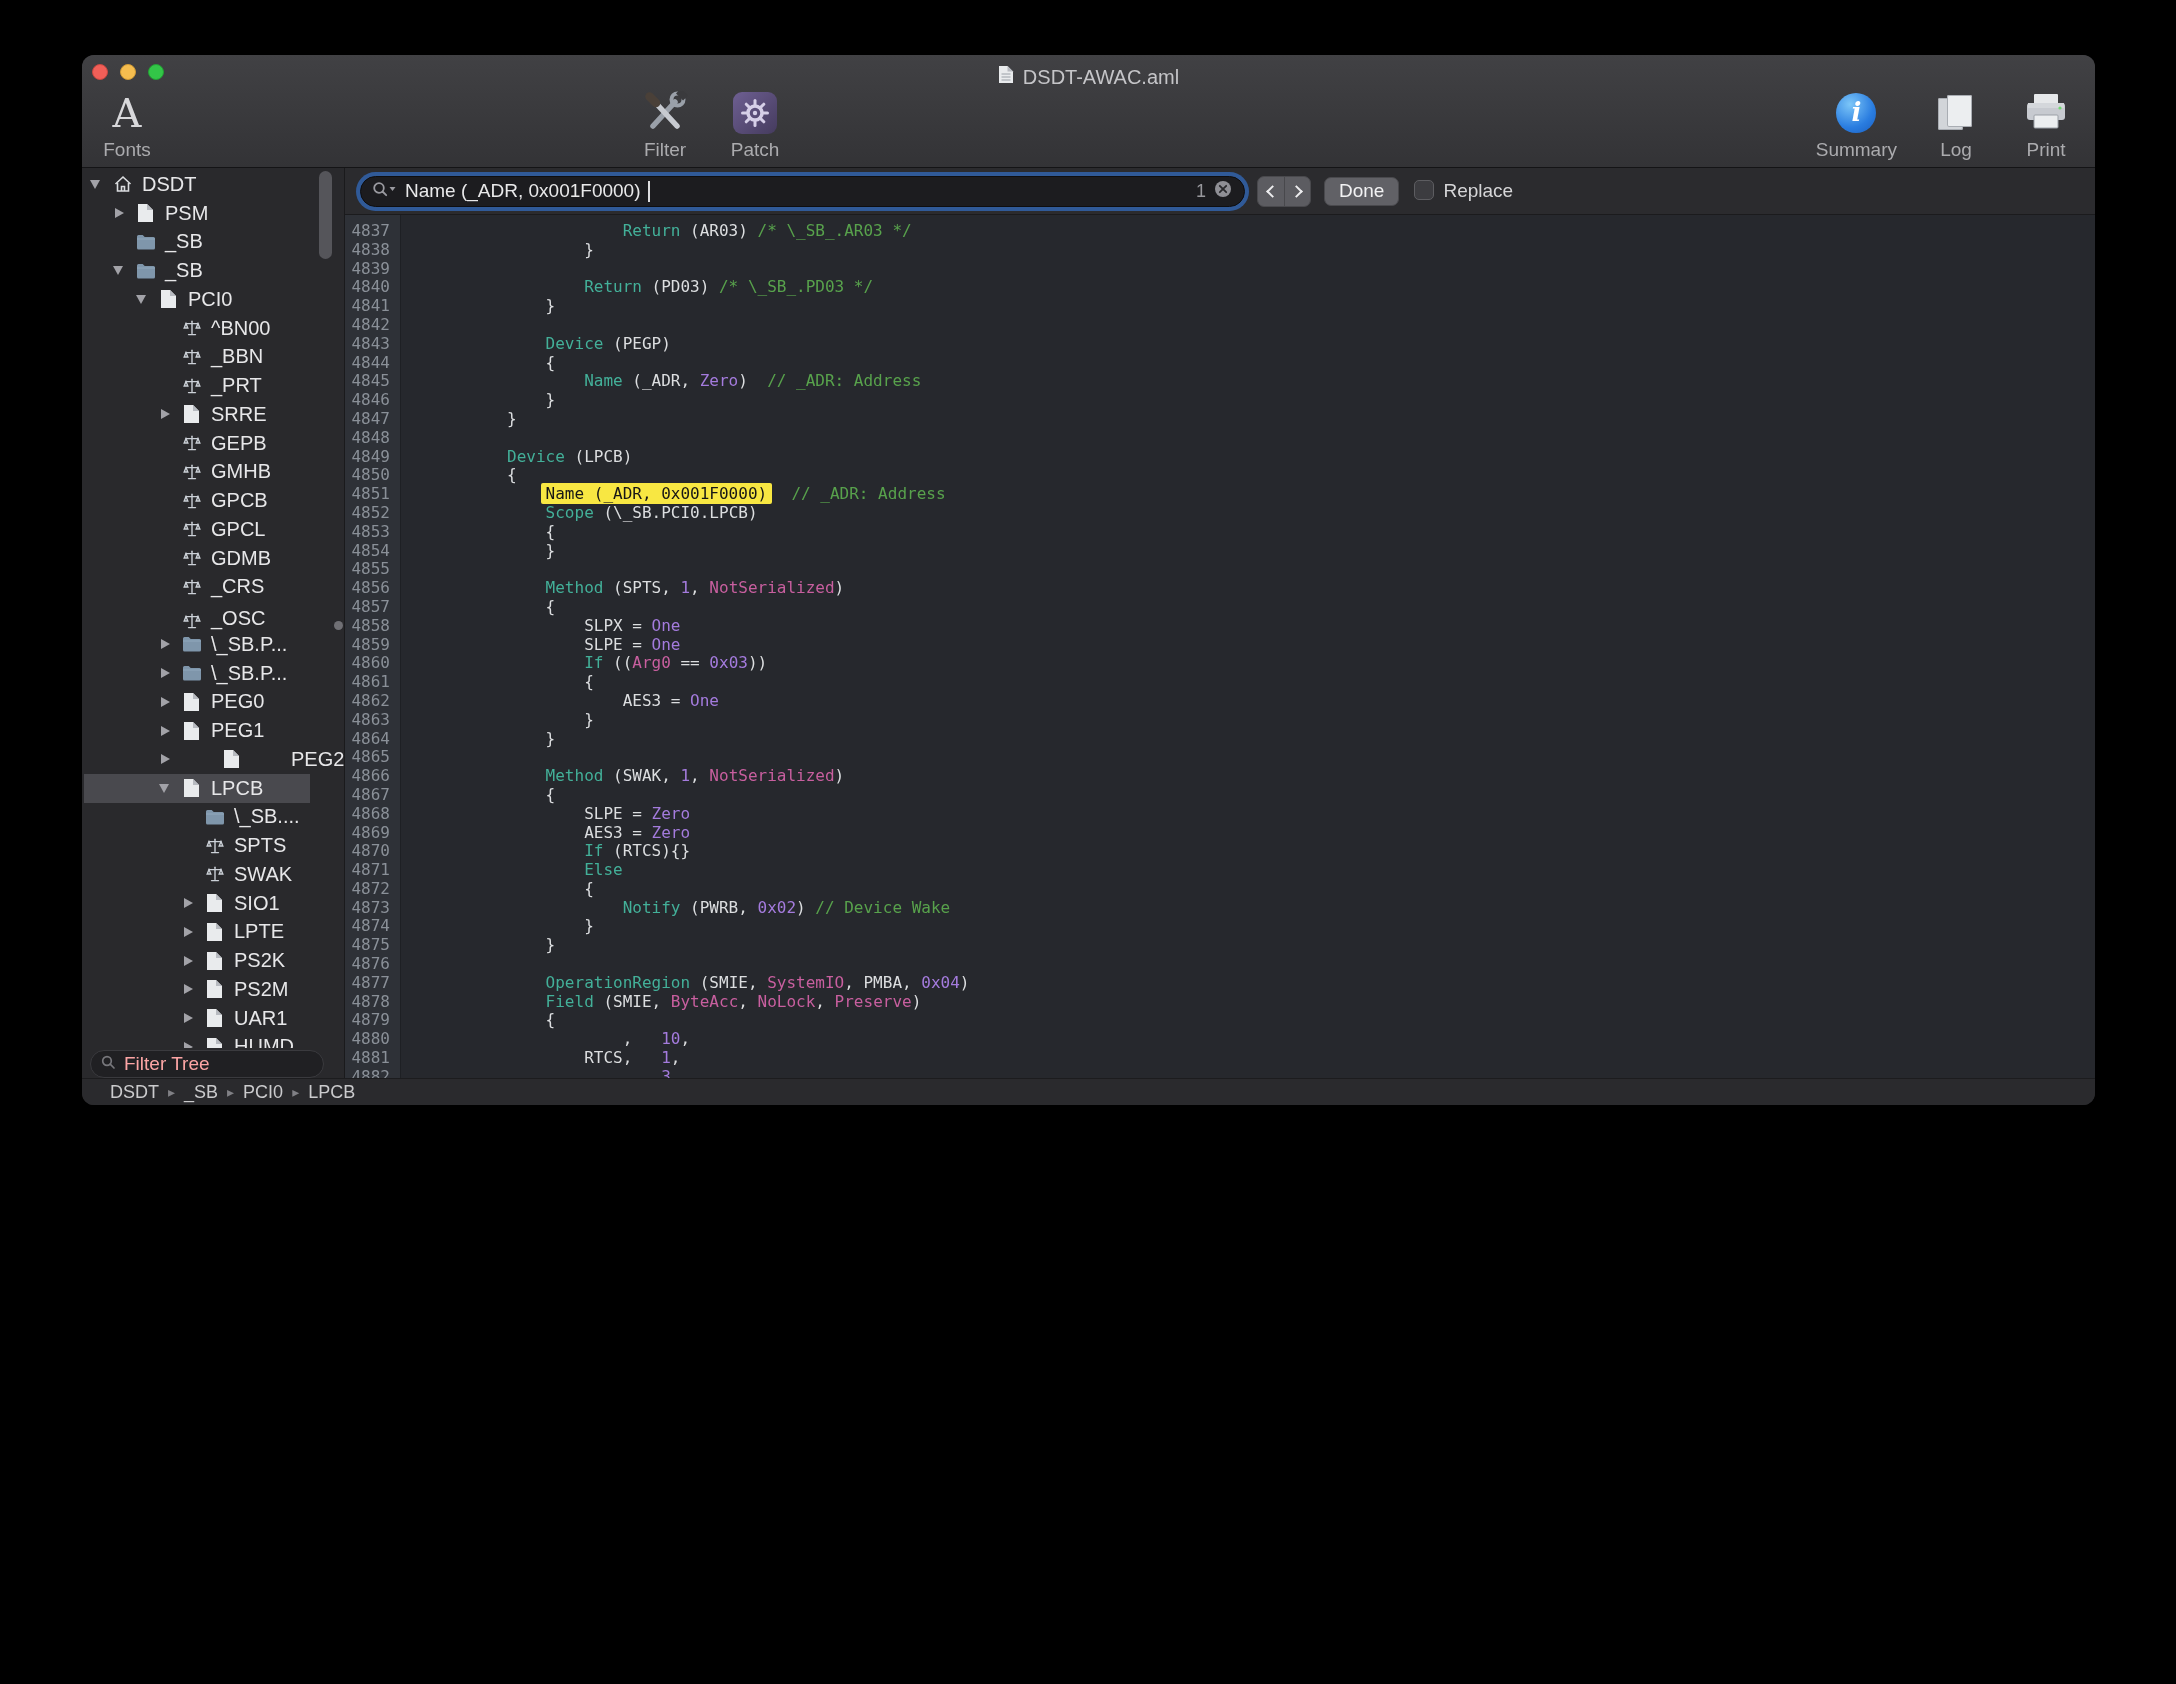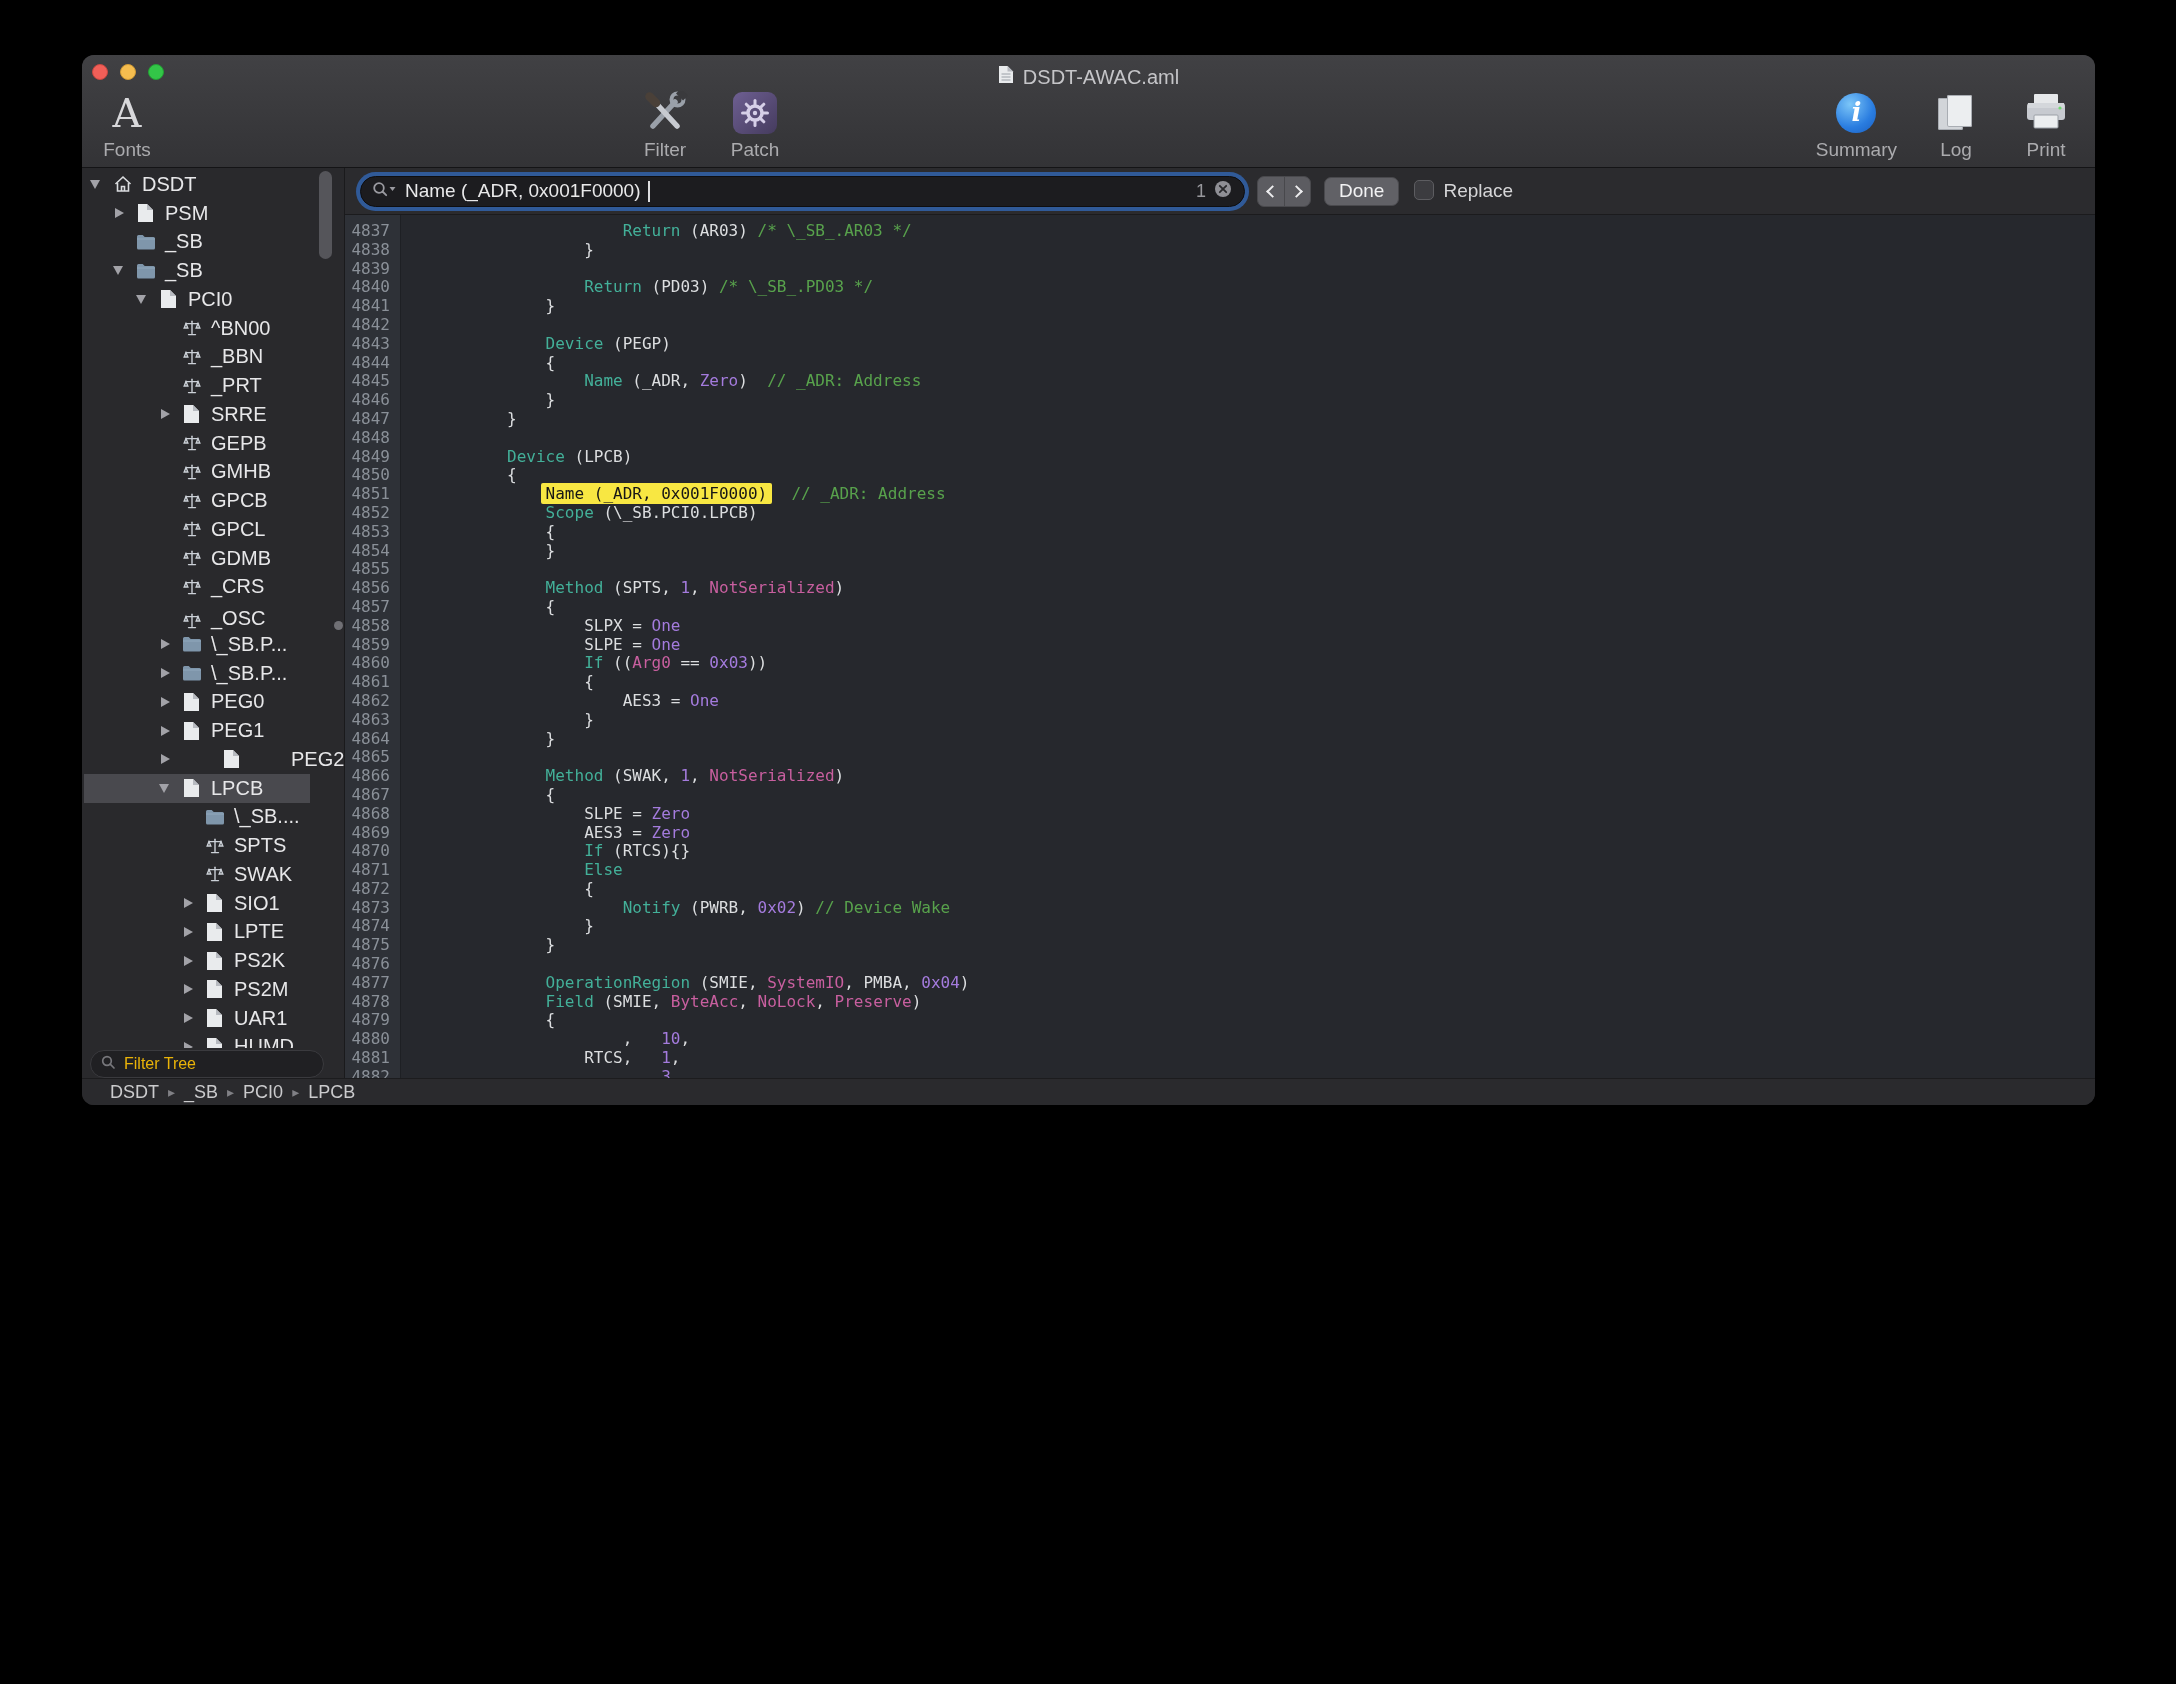--- a/index.html
+++ b/index.html
@@ -36,21 +36,21 @@
   .sidebar{flex:0 0 263px;width:263px;background:#29292c;border-right:1px solid #1a1a1c;position:relative}
   .tree{position:absolute;top:0;left:0;right:0;height:880px;overflow:hidden;padding-top:2px}
   .tree-row{height:28.75px;display:flex;align-items:center;position:relative;z-index:0;font-size:20px;color:#e7e7e9;white-space:nowrap}
   .tree-row.selected::before{content:"";position:absolute;left:2px;right:34px;top:0;bottom:0;background:#49494e;z-index:-1}
   .tri{width:22px;flex:0 0 22px;display:flex;align-items:center}
   .tri.closed::before{content:"";width:0;height:0;border-left:9px solid #a2a2a8;border-top:5.5px solid transparent;border-bottom:5.5px solid transparent;margin-left:2px}
   .tri.open::before{content:"";width:0;height:0;border-top:9px solid #a2a2a8;border-left:5.5px solid transparent;border-right:5.5px solid transparent}
   .ticon{width:21px;flex:0 0 21px;margin-right:9px;display:flex;align-items:center;justify-content:center}
   .tree-scroll{position:absolute;top:3px;right:12px;width:13px;height:88px;border-radius:7px;background:#55555a}
   .filter{position:absolute;left:8px;top:882px;width:234px;height:28px;border-radius:14px;background:#202023;border:1px solid #3a3a3e;display:flex;align-items:center;padding:0 10px;gap:8px}
-  .filter .ph{color:#eab308;font-size:16px}
+  .filter .ph{color:#fca5a5;font-size:19px}
   .split-dot{position:absolute;left:252px;top:453px;width:9px;height:9px;border-radius:50%;background:#707075;z-index:4}
   
   .editorcol{flex:1;display:flex;flex-direction:column;min-width:0}
   .findbar{flex:0 0 47px;background:#2b2b2e;border-bottom:1px solid #1b1b1d;display:flex;align-items:center;padding-left:15px}
   .searchfield{width:885px;height:31px;background:#1c1c1f;border-radius:16px;border:1px solid #0e0e10;box-shadow:0 0 0 4px rgba(52,122,224,.6);display:flex;align-items:center;padding:0 11px;gap:7px}
   .query{color:#e9e9ea;font-size:19px;white-space:pre}
   .caret{width:2px;height:21px;background:#dedee0;flex:0 0 2px}
   .count{margin-left:auto;color:#98989d;font-size:18px}
   .seg{display:flex;margin-left:12px;background:#5c5c61;border:1px solid #49494d;border-radius:7px;overflow:hidden}
   .seg-btn{width:26px;height:29px;display:flex;align-items:center;justify-content:center;background:transparent;border:none;cursor:default}

